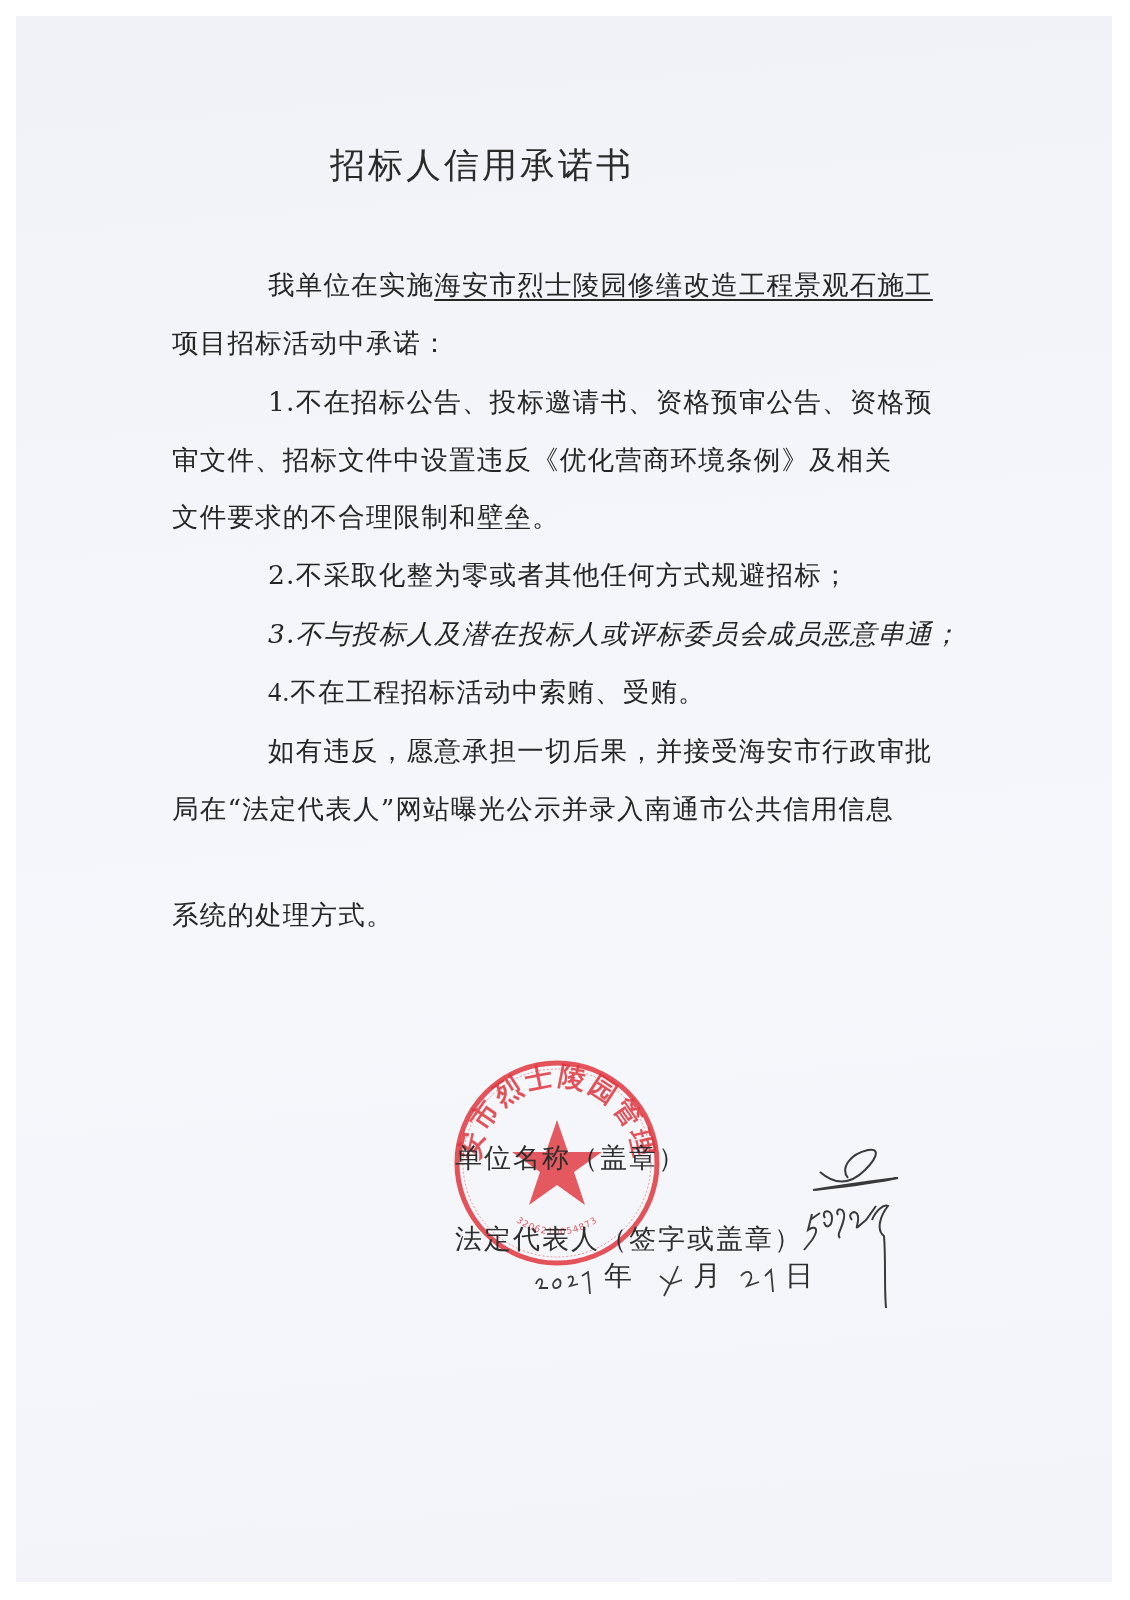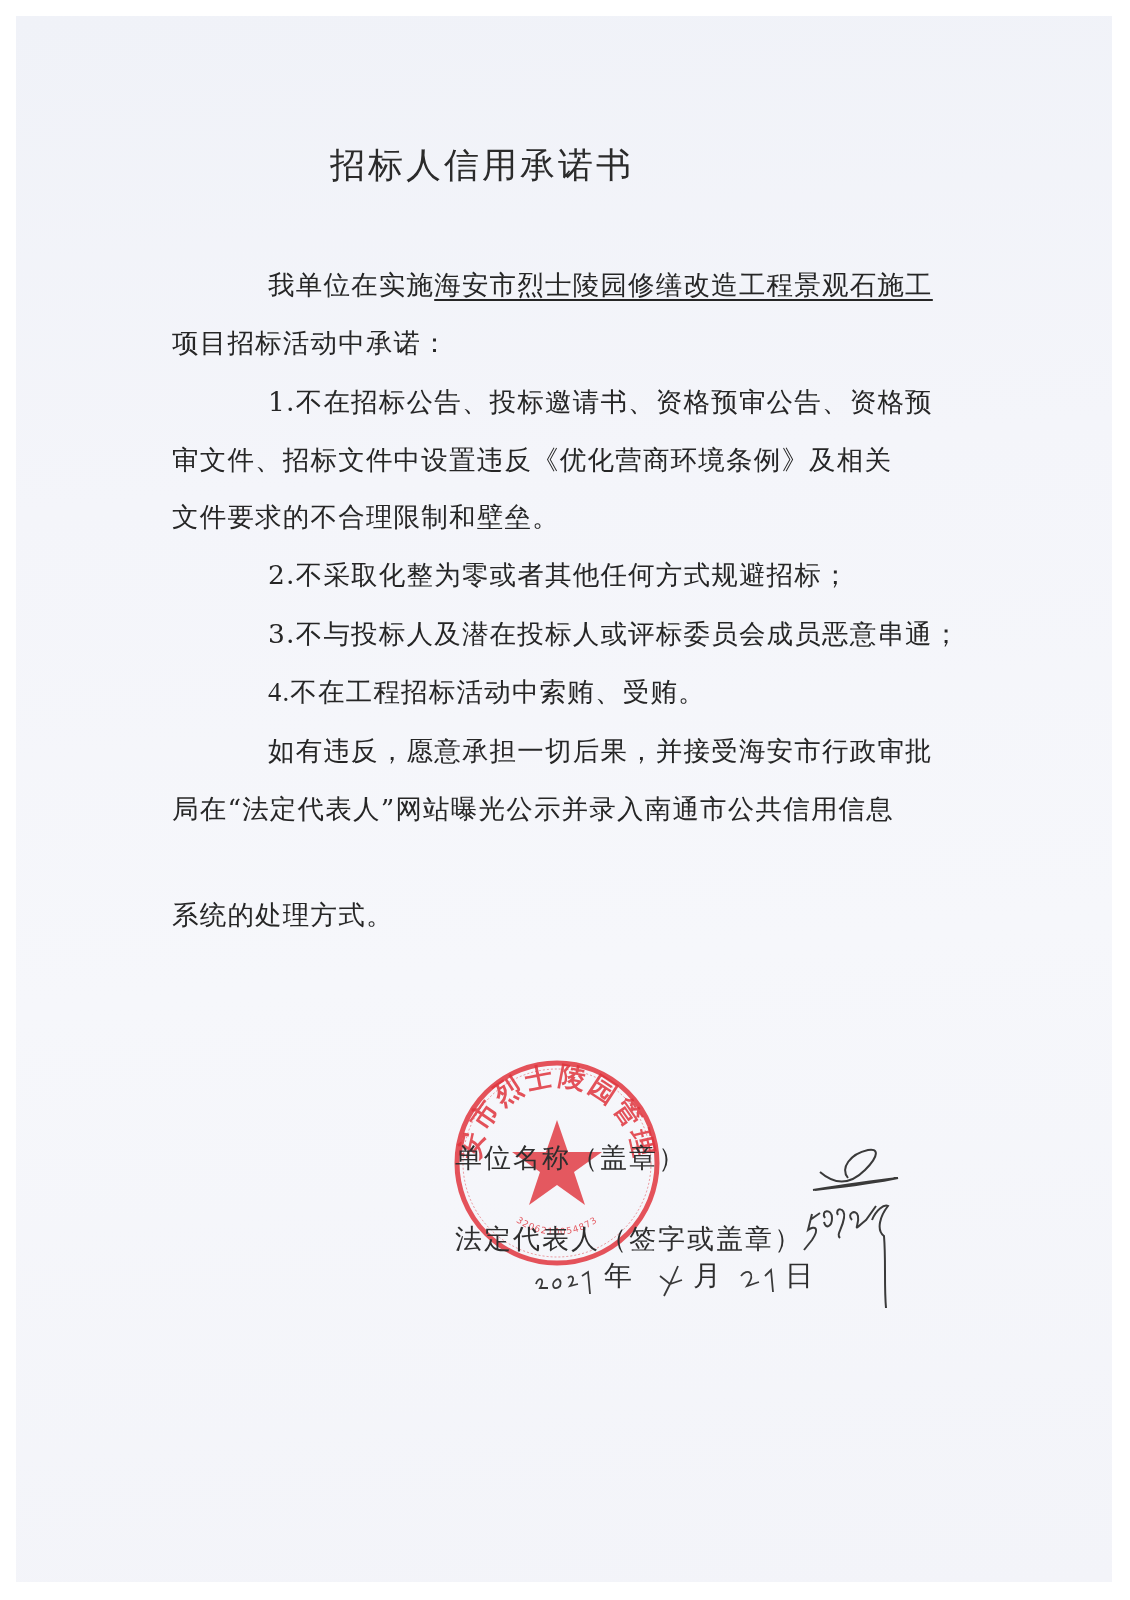--- a/index.html
+++ b/index.html
@@ -47,21 +47,21 @@
 
 <div class="line indent" style="top:385px;">
   <span>1.</span><span>不在招标公告、投标邀请书、资格预审公告、资格预</span>
 </div>
 <div class="line" style="top:443px;">审文件、招标文件中设置违反《优化营商环境条例》及相关</div>
 <div class="line" style="top:500px;">文件要求的不合理限制和壁垒。</div>
 
 <div class="line indent" style="top:558px;">
   <span>2.</span><span>不采取化整为零或者其他任何方式规避招标；</span>
 </div>
-<div class="line indent" style="top:617px;">
+<div class="line indent" style="top:617px;font-style:italic;">
   <span>3.</span><span>不与投标人及潜在投标人或评标委员会成员恶意串通；</span>
 </div>
 <div class="line indent" style="top:675px;font-family:Liberation Serif, serif;">
   <span>4.</span><span>不在工程招标活动中索贿、受贿。</span>
 </div>
 
 <div class="line indent" style="top:734px;">如有违反，愿意承担一切后果，并接受海安市行政审批</div>
 <div class="line" style="top:792px;">局在“法定代表人”网站曝光公示并录入南通市公共信用信息</div>
 <div class="line" style="top:850px;margin-top:48px;">系统的处理方式。</div>
 

